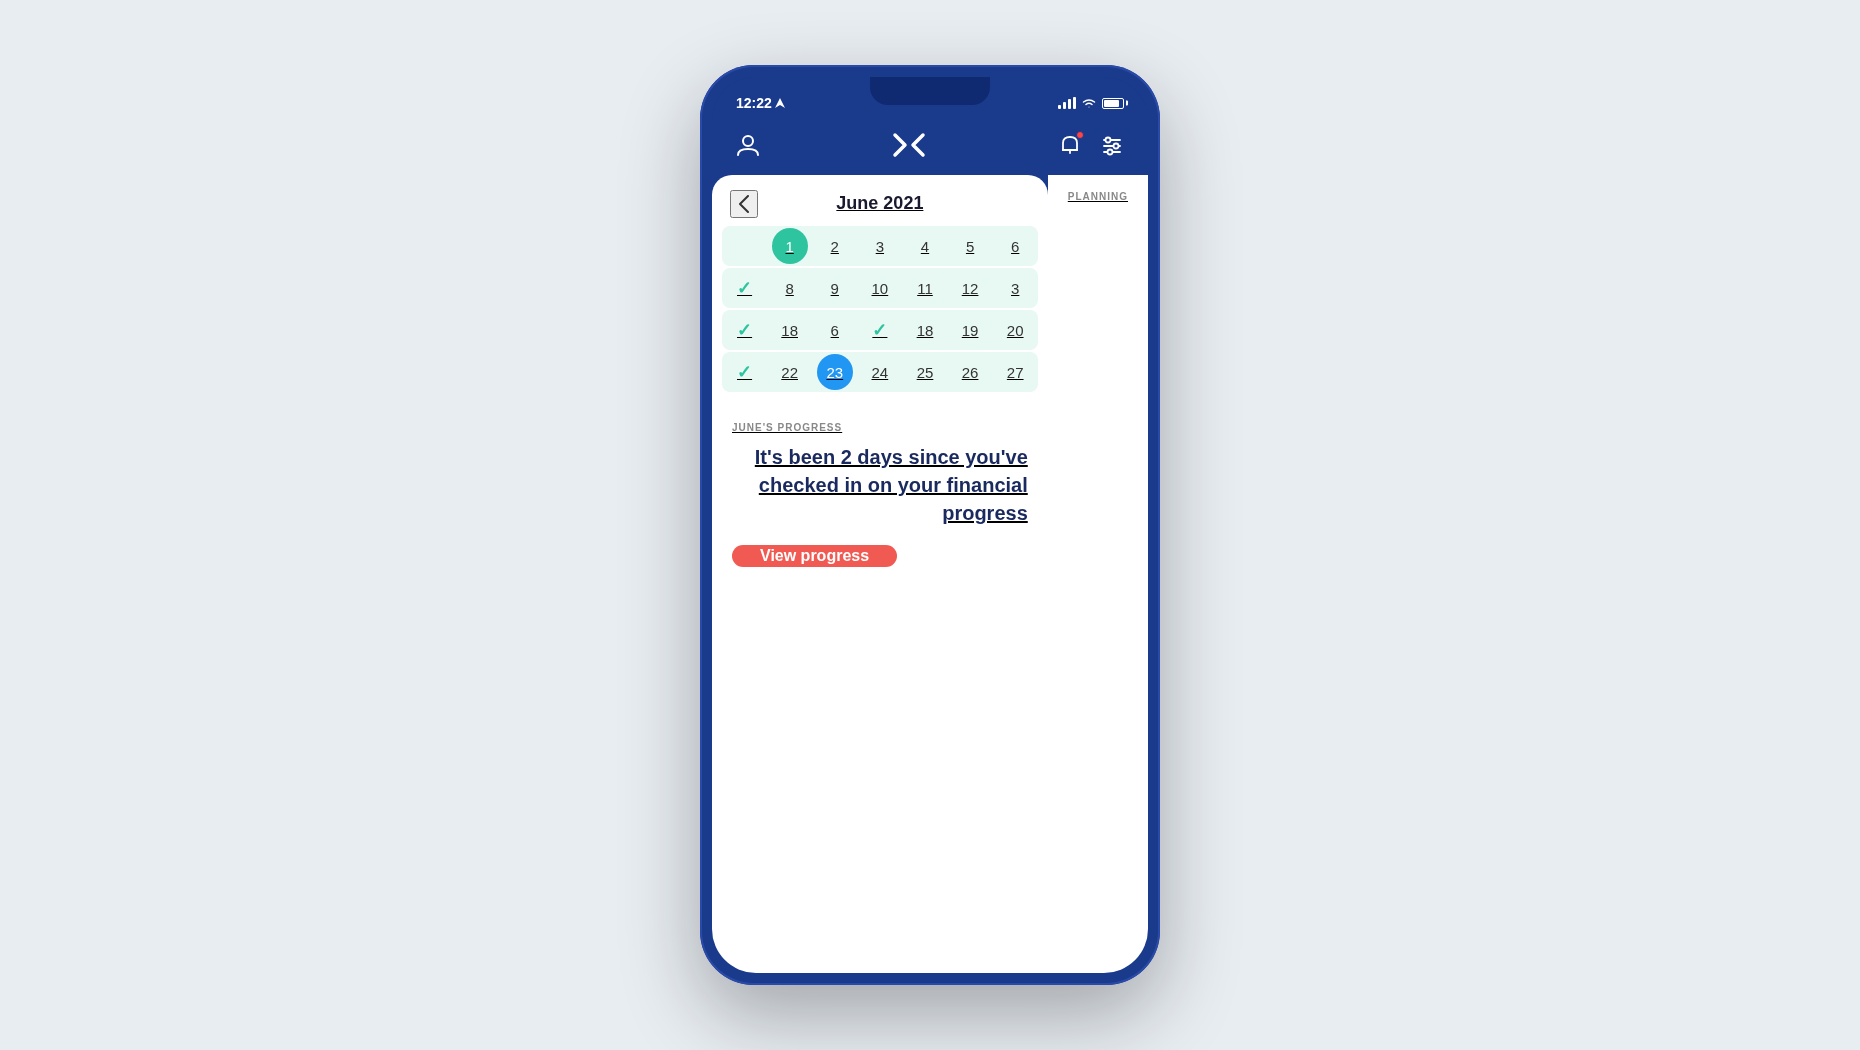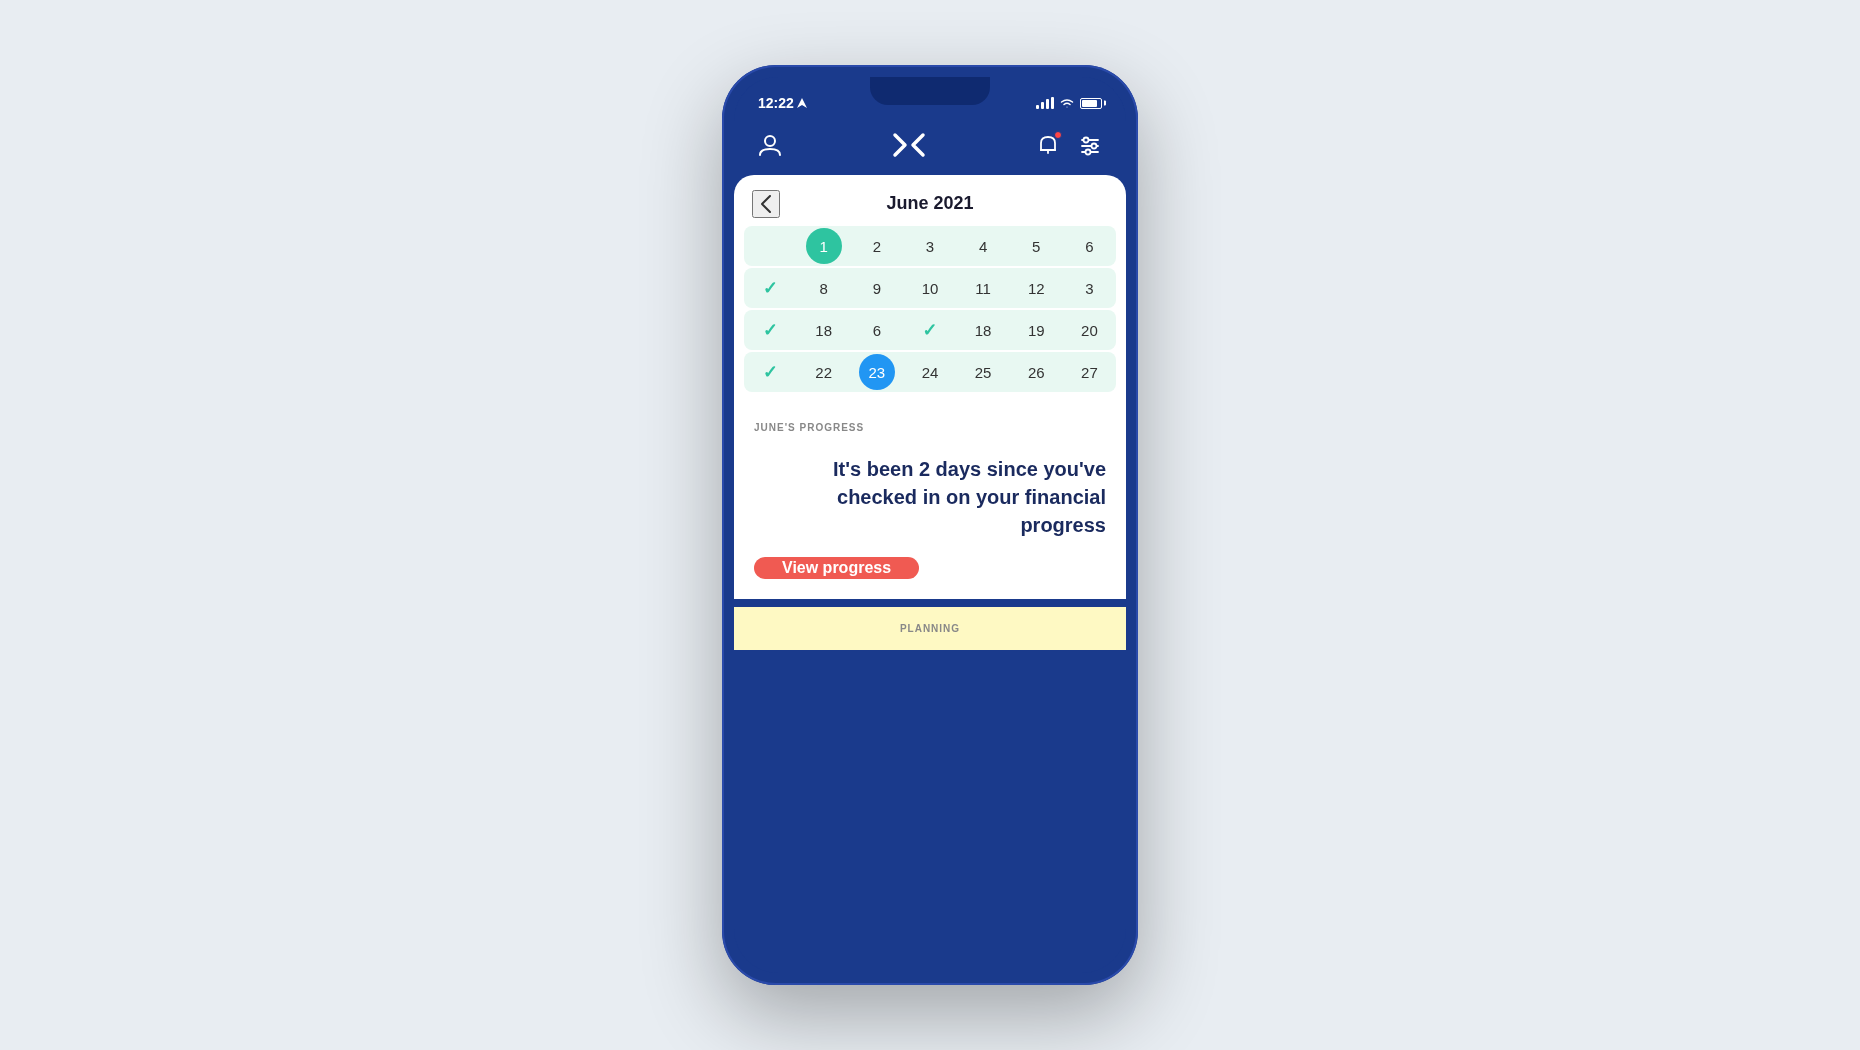--- a/index.html
+++ b/index.html
@@ -9,21 +9,21 @@
       height: 1050px;
       background: #e8edf2;
       display: flex;
       align-items: center;
       justify-content: center;
       font-family: -apple-system, BlinkMacSystemFont, 'Segoe UI', sans-serif;
     }
 
     .phone-wrapper {
       position: relative;
-      width: 416px;
+      width: 460px;
       height: 920px;
     }
 
     .phone-shell {
       position: absolute;
       inset: 0;
       background: #1a3a8c;
       border-radius: 54px;
       box-shadow: 0 30px 80px rgba(0,0,0,0.3), inset 0 0 0 2px #2a4aaa;
     }
@@ -165,23 +165,23 @@
       right: 2px;
       width: 8px;
       height: 8px;
       background: #ff4444;
       border-radius: 50%;
       border: 1.5px solid #1a3a8c;
     }
 
     .screen-content {
       display: flex;
-      flex-direction: column;
       height: calc(920px - 44px - 64px);
       overflow: hidden;
+      text-decoration: underline;
     }
 
     
     .calendar-card {
       background: white;
       margin: 0;
       border-radius: 20px 20px 0 0;
       overflow: hidden;
       margin-top: 0;
     }
@@ -297,21 +297,21 @@
       padding: 16px 20px 20px;
       margin-top: 2px;
     }
 
     .progress-label {
       font-size: 10px;
       font-weight: 700;
       color: #888;
       letter-spacing: 1px;
       text-transform: uppercase;
-      margin-bottom: 22px;
+      margin-bottom: 10px;
     }
 
     .progress-message {
       font-size: 20px;
       font-weight: 700;
       color: #1a2a5e;
       line-height: 1.4;
       margin-bottom: 18px;
       text-align: right;
     }
@@ -323,23 +323,22 @@
       border-radius: 12px;
       padding: 2px 28px;
       font-size: 16px;
       font-weight: 600;
       cursor: pointer;
       display: inline-block;
     }
 
     
     .planning-section {
-      background: #fef9c3;
+      background: #ffffff;
       padding: 16px 20px;
-      margin-top: 8px;
       text-align: center;
     }
 
     .planning-label {
       font-size: 10px;
       font-weight: 700;
       color: #888;
       letter-spacing: 1px;
       text-transform: uppercase;
     }

